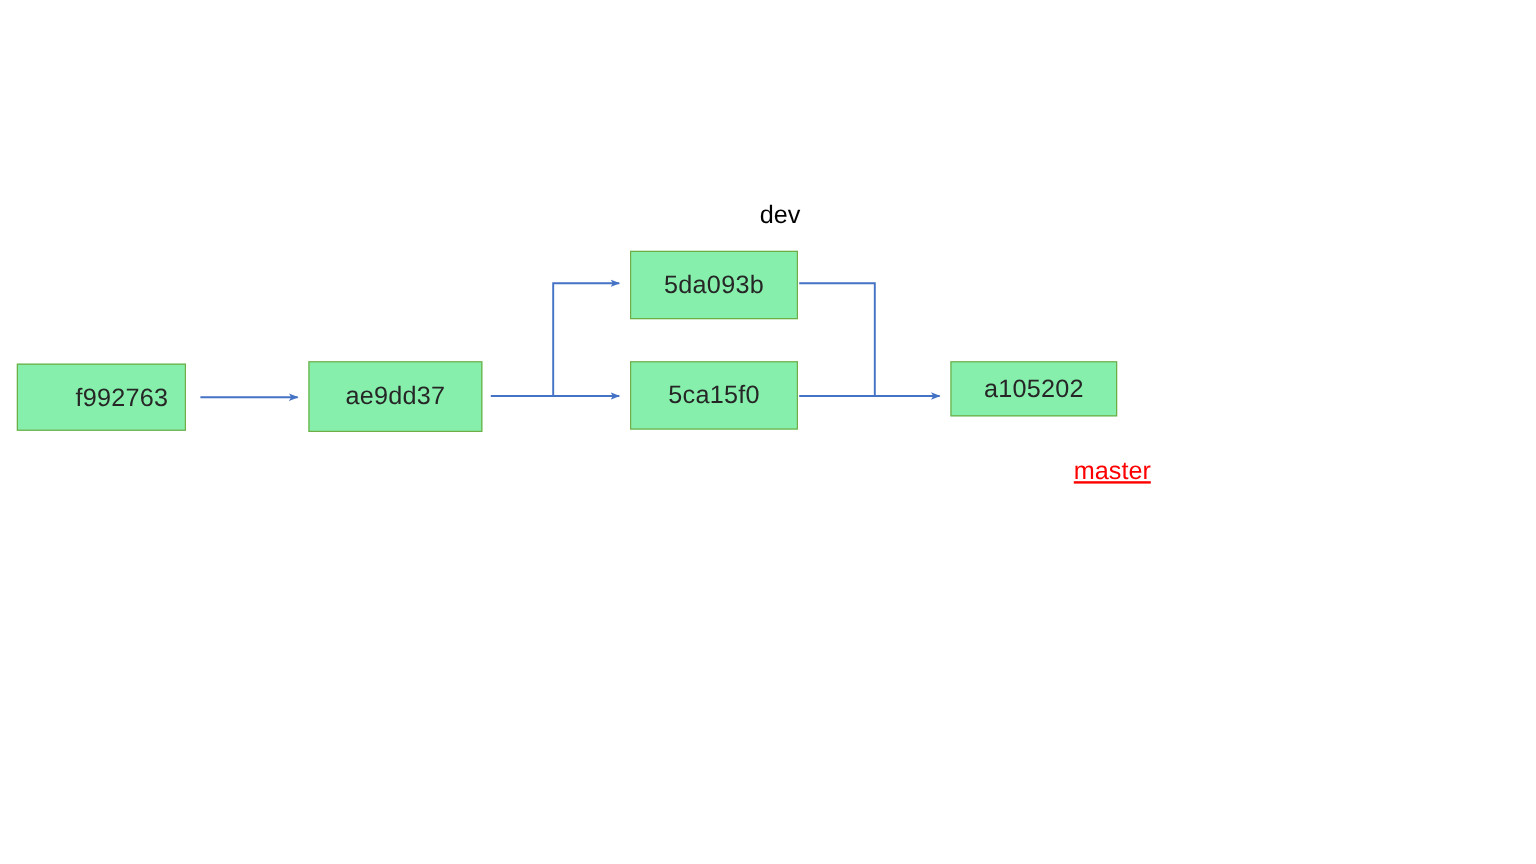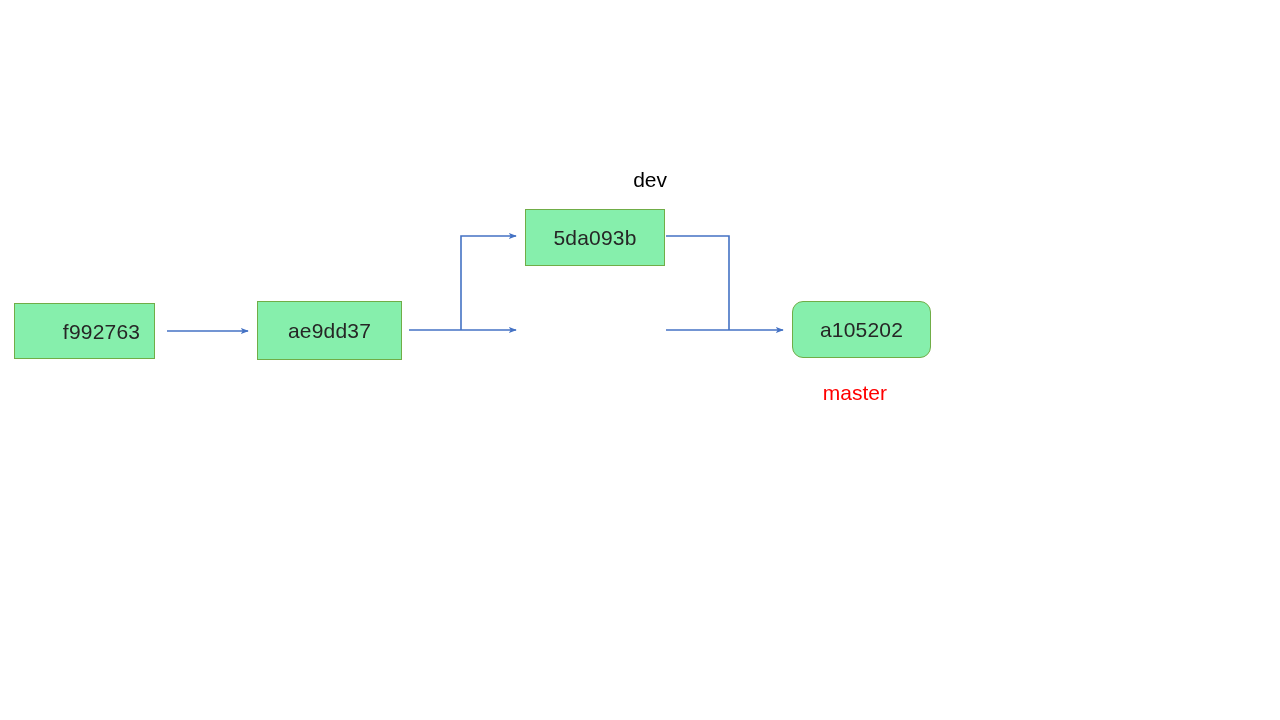--- a/index.html
+++ b/index.html
@@ -63,24 +63,24 @@
   }
   .branch-label.master-label {
     color: #ff0000;
   }
 
   
   #node-f992763 { left: 14px;  top: 303px; width: 141px; height: 56px; padding-left: 34px; }
   #node-ae9dd37 { left: 257px; top: 301px; width: 145px; height: 59px; }
   #node-5da093b { left: 525px; top: 209px; width: 140px; height: 57px; }
   #node-5ca15f0 { left: 525px; top: 301px; width: 140px; height: 57px; }
-  #node-a105202 { left: 792px; top: 301px; width: 139px; height: 57px; border-radius: 11px; }
+  #node-a105202 { left: 792px; top: 301px; width: 139px; height: 46px; }
 
   #label-dev    { left: 523px; top: 169px; width: 144px; }
-  #label-master { left: 748px; top: 382px; width: 139px; }
+  #label-master { left: 820px; top: 382px; width: 139px; text-decoration: underline; }
 </style>
 </head>
 <body>
 
 <div id="diagram-canvas">
 
   <svg class="edges-layer" width="1280" height="720" viewBox="0 0 1280 720">
     <defs>
       <marker id="arrowhead" markerWidth="8" markerHeight="8" refX="7.2" refY="4" orient="auto" markerUnits="userSpaceOnUse">
         <path d="M 0 0.9 L 8 4 L 0 7.1 L 1.9 4 Z" fill="#4472c4"></path>
@@ -103,20 +103,23 @@
   </div>
 
   <div class="commit-node" id="node-ae9dd37">
     <span class="commit-label">ae9dd37</span>
   </div>
 
   <div class="commit-node" id="node-5da093b">
     <span class="commit-label">5da093b</span>
   </div>
 
+  <div class="commit-node" id="node-5ca15f0">
+    <span class="commit-label">5ca15f0</span>
+  </div>
 
   <div class="commit-node" id="node-a105202">
     <span class="commit-label">a105202</span>
   </div>
 
   <div class="branch-label dev-label" id="label-dev">dev</div>
 
   <div class="branch-label master-label" id="label-master">master</div>
 
 </div>

